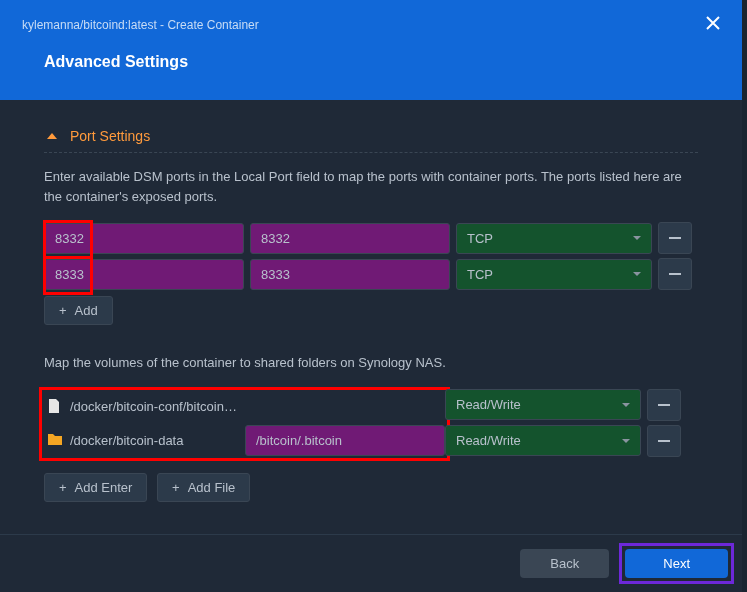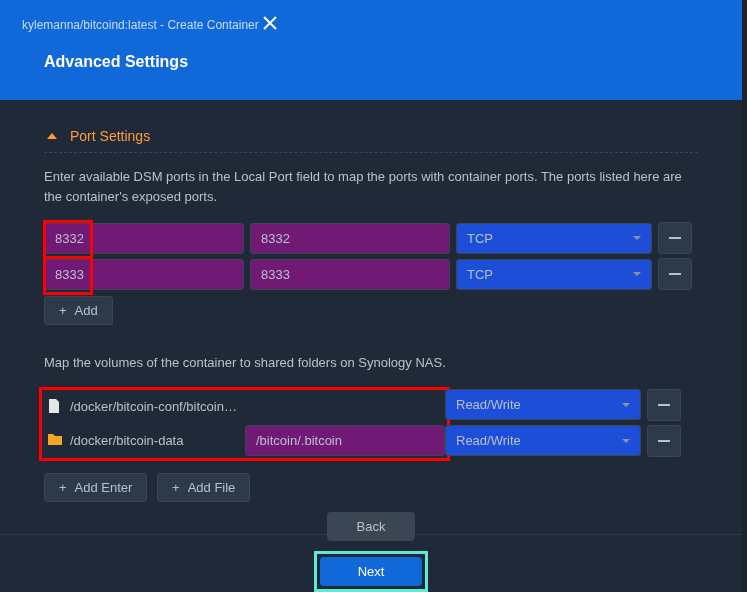--- a/index.html
+++ b/index.html
@@ -19,20 +19,21 @@
       position: relative;
     }
     .header {
       background: #1168d8;
       height: 100px;
       padding: 0;
       color: #fff;
     }
     .titlebar {
       display: flex;
+      justify-content: space-between;
       align-items: center;
       padding: 14px 18px 8px 22px;
       font-size: 12px;
       color: #c8dcf5;
     }
     .close-btn {
       color: #fff;
       font-size: 18px;
       cursor: pointer;
       padding: 0 4px;
@@ -85,21 +86,21 @@
       border: 1px solid #3a4654;
       border-radius: 3px;
       padding: 7px 10px;
       color: #b8c1cc;
       font-size: 13px;
       outline: none;
     }
     .input-port1 { width: 200px; }
     .input-port2 { width: 200px; }
     .select {
-      background: #1d4ed8;
+      background: #14532d;
       border: 1px solid #3a4654;
       border-radius: 3px;
       padding: 7px 10px;
       color: #b8c1cc;
       font-size: 13px;
       width: 196px;
       display: flex;
       justify-content: space-between;
       align-items: center;
       cursor: pointer;
@@ -174,40 +175,39 @@
       position: absolute;
       bottom: 0;
       left: 0; right: 0;
       height: 58px;
       border-top: 1px solid #2c3a4a;
       display: flex;
       justify-content: flex-end;
       align-items: center;
       padding: 0 8px;
       gap: 10px;
-      flex-direction: column;
     }
     .btn {
       padding: 7px 30px;
       border-radius: 4px;
       font-size: 13px;
       cursor: pointer;
       border: none;
     }
     .btn-back {
       background: #3a4654;
       color: #b8c1cc;
     }
     .btn-next {
       background: #1168d8;
       color: #fff;
       padding: 7px 38px;
     }
     .next-highlight {
-      border: 3px solid #5eead4;
+      border: 3px solid #6d28d9;
       padding: 3px;
       display: inline-flex;
     }
   </style>
 </head>
 <body>
 
 <div class="modal">
   <div class="header">
     <div class="titlebar">

